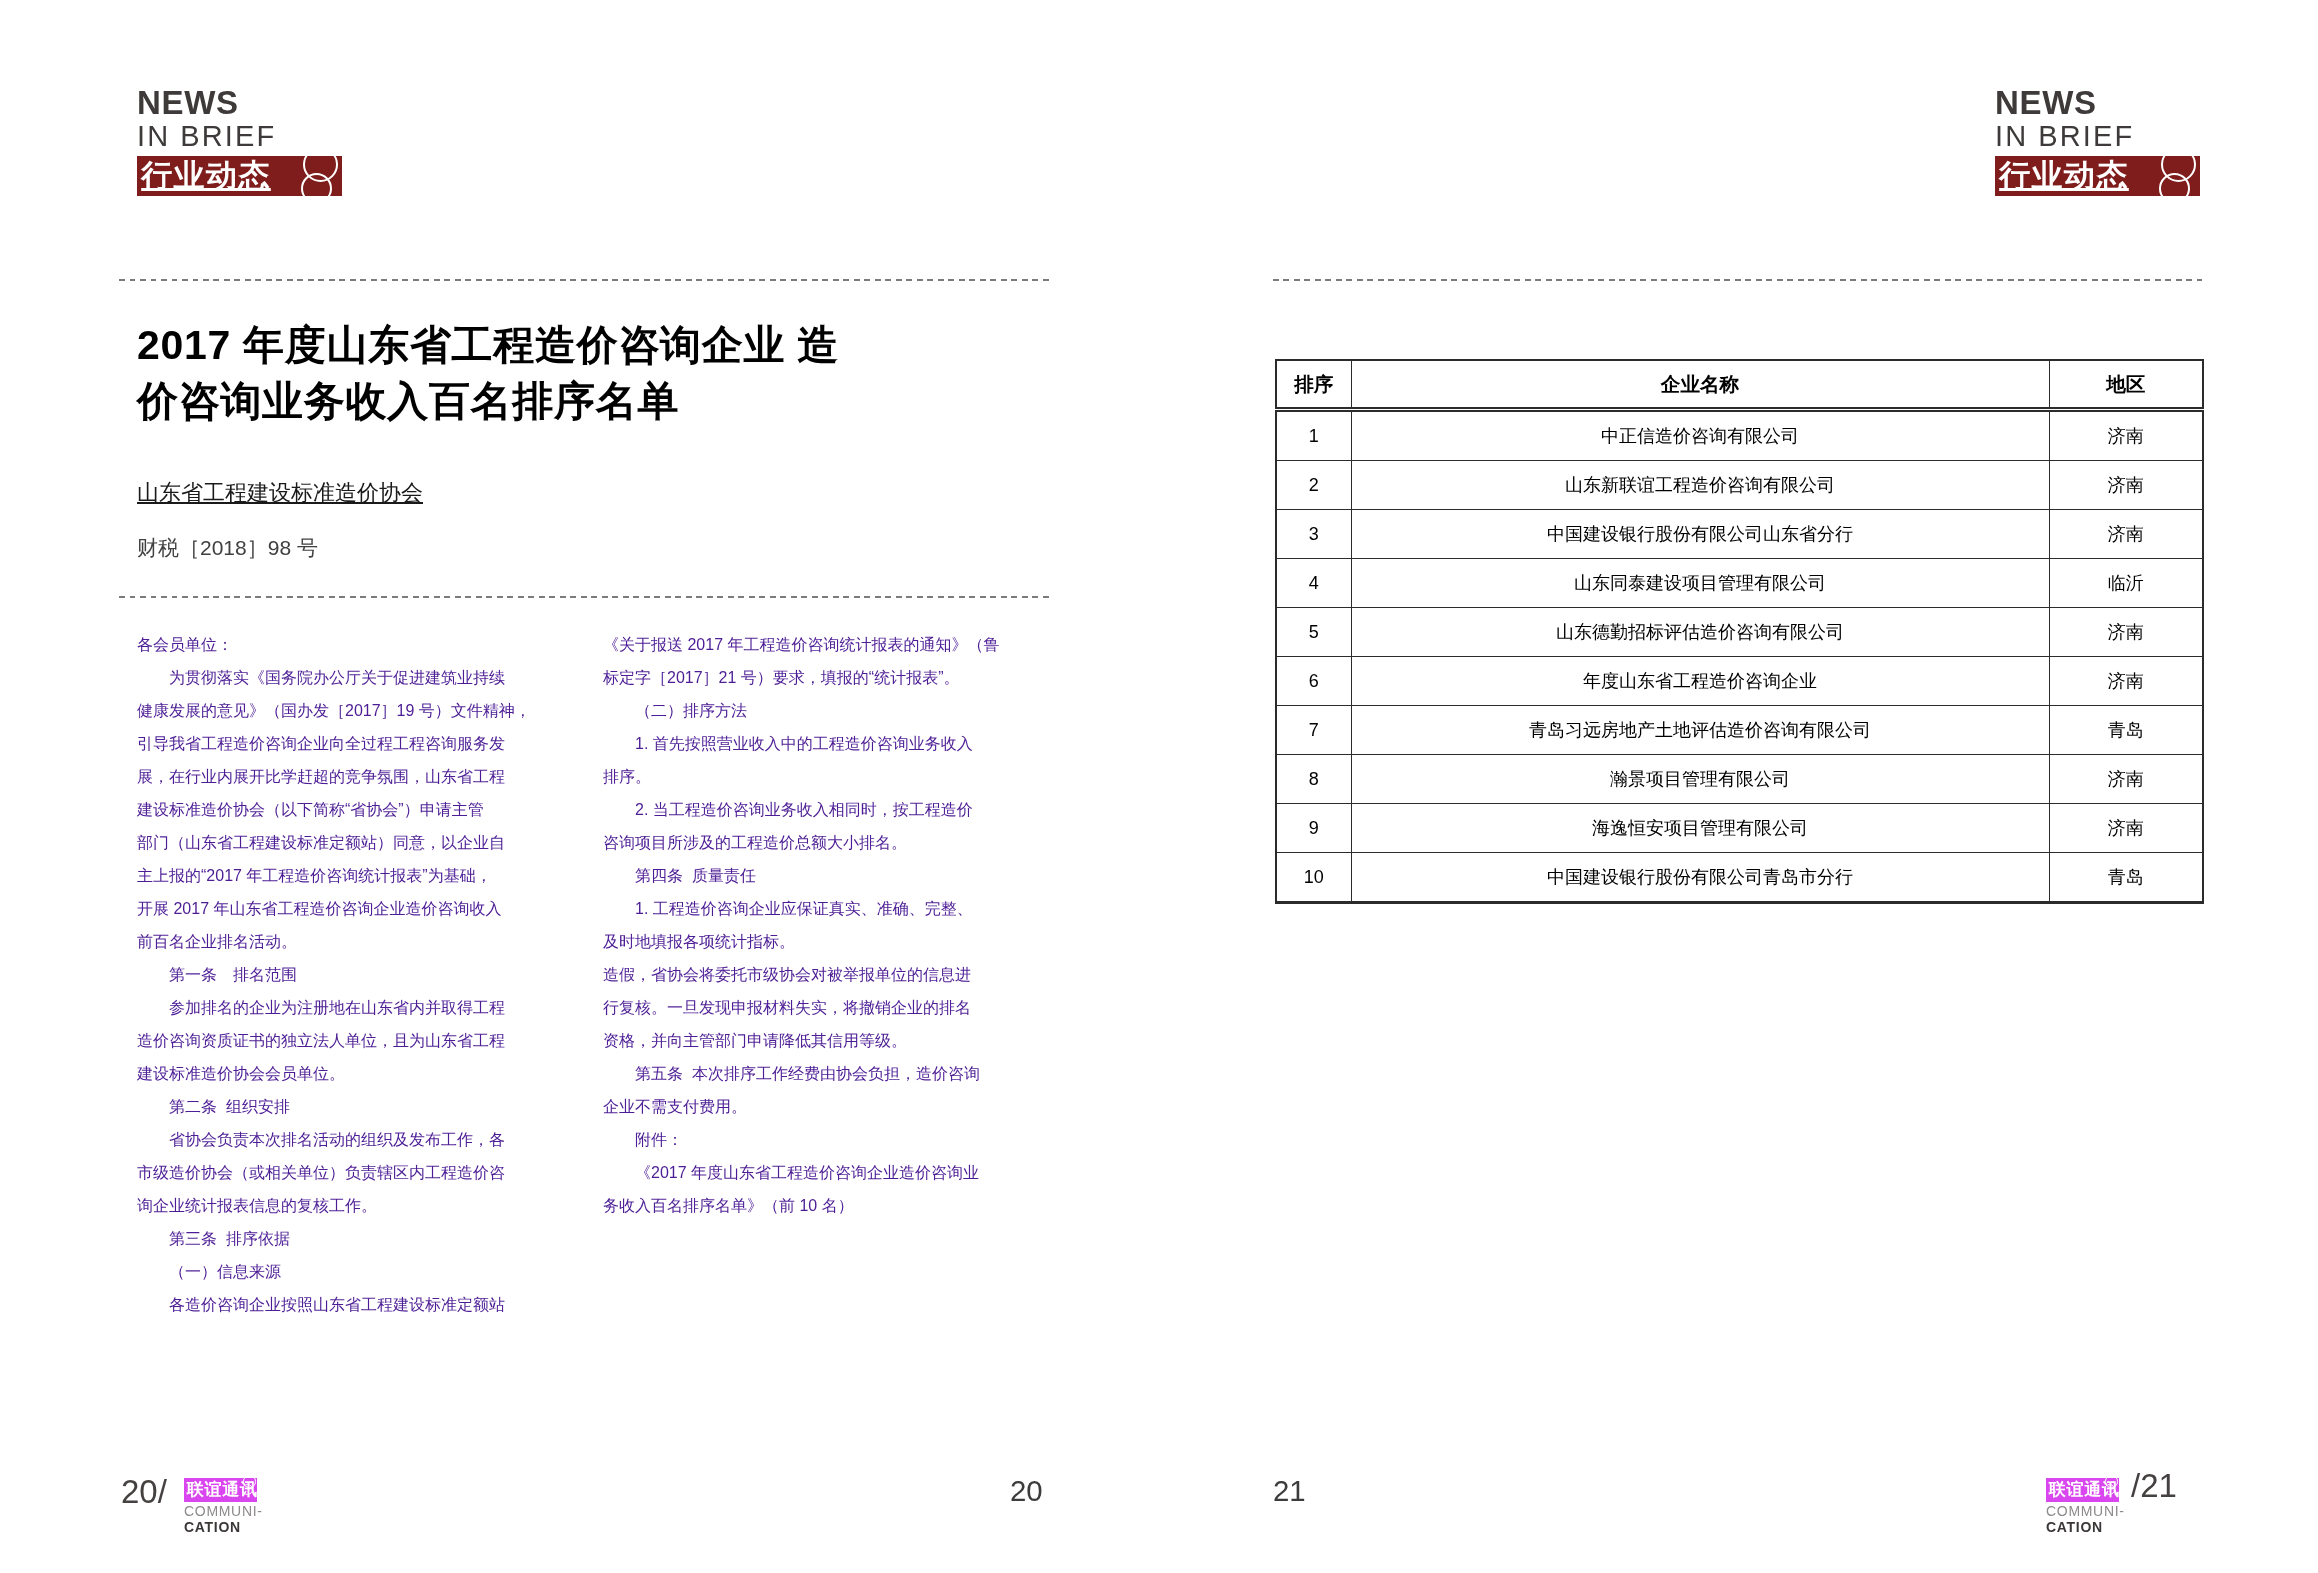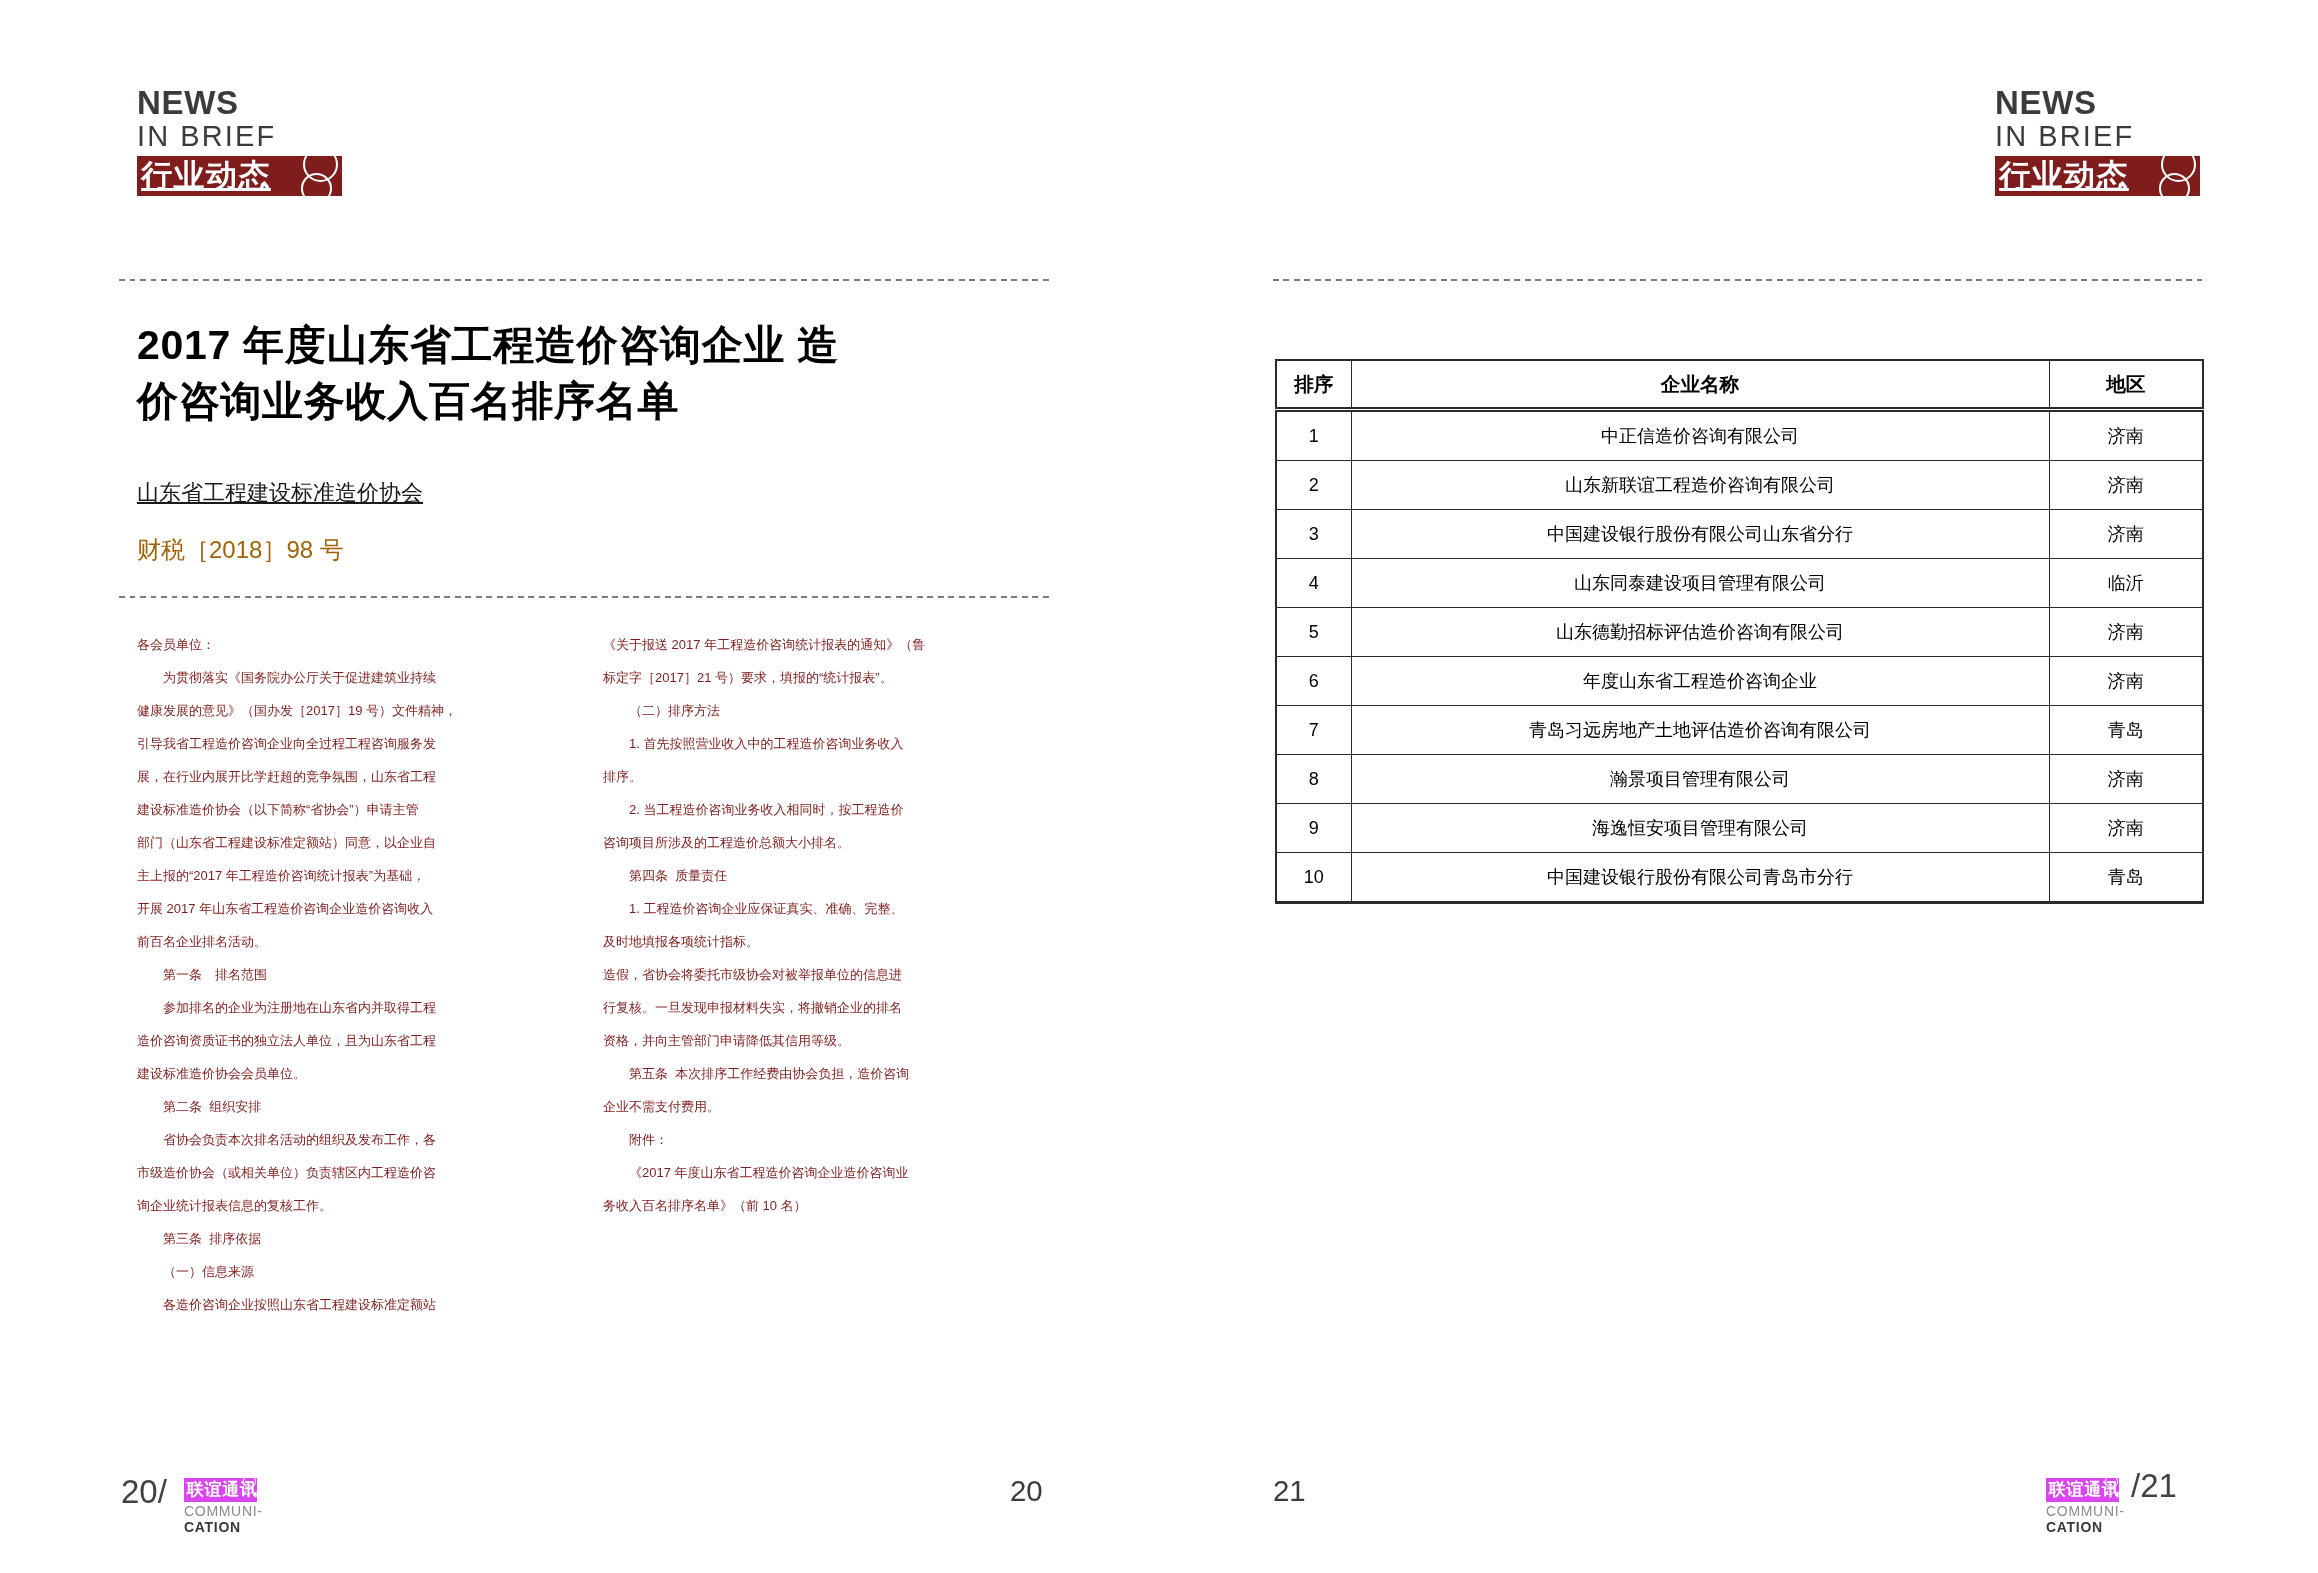--- a/index.html
+++ b/index.html
@@ -17,22 +17,22 @@
   .circle{position:absolute;border:2.1px solid #fff;border-radius:50%;background:transparent;}
   .brand-banner .c1{width:31px;height:31px;right:4.2px;top:-8.4px;}
   .brand-banner .c2{width:27px;height:27px;right:9.8px;top:17px;}
 
   
   .dash{height:2.1px;background:repeating-linear-gradient(to right,#7b7b7b 0 5.6px,transparent 5.6px 10.5px);}
 
   
   .title{font-size:41px;font-weight:900;color:#000;line-height:55px;letter-spacing:0.7px;white-space:pre;}
   .subtitle{font-size:22px;color:#1a1a1a;white-space:pre;text-decoration:underline;}
-  .docnum{font-size:24px;color:#a16207;white-space:pre;}
-  .bodycol{font-size:13px;line-height:33px;color:#7f1d1d;}
+  .docnum{font-size:21px;color:#404040;white-space:pre;}
+  .bodycol{font-size:16px;line-height:33px;color:#4c1d95;}
   .bline{white-space:pre;height:33px;}
 
   
   table.rank{border-collapse:collapse;table-layout:fixed;width:927px;background:#fff;}
   table.rank th,table.rank td{border:1.4px solid #2b2b2b;text-align:center;vertical-align:middle;
        padding:0;overflow:hidden;}
   table.rank th{height:46px;font-size:19.6px;font-weight:700;color:#000;border-bottom:5.6px double #2b2b2b;}
   table.rank td{height:48px;font-size:18px;color:#000;}
   table.rank{border:2.1px solid #2b2b2b;border-bottom-width:3.5px;}
   .col-rank{width:75px;}

